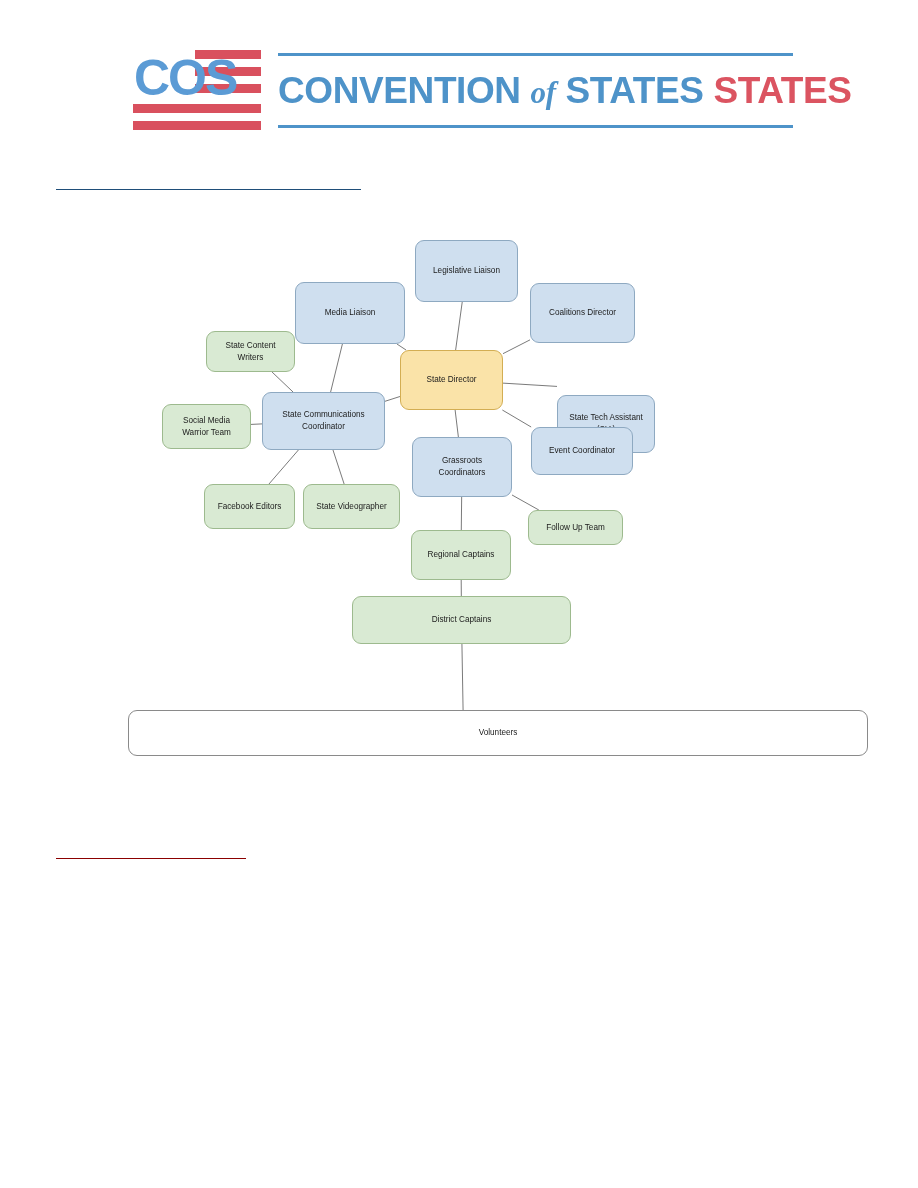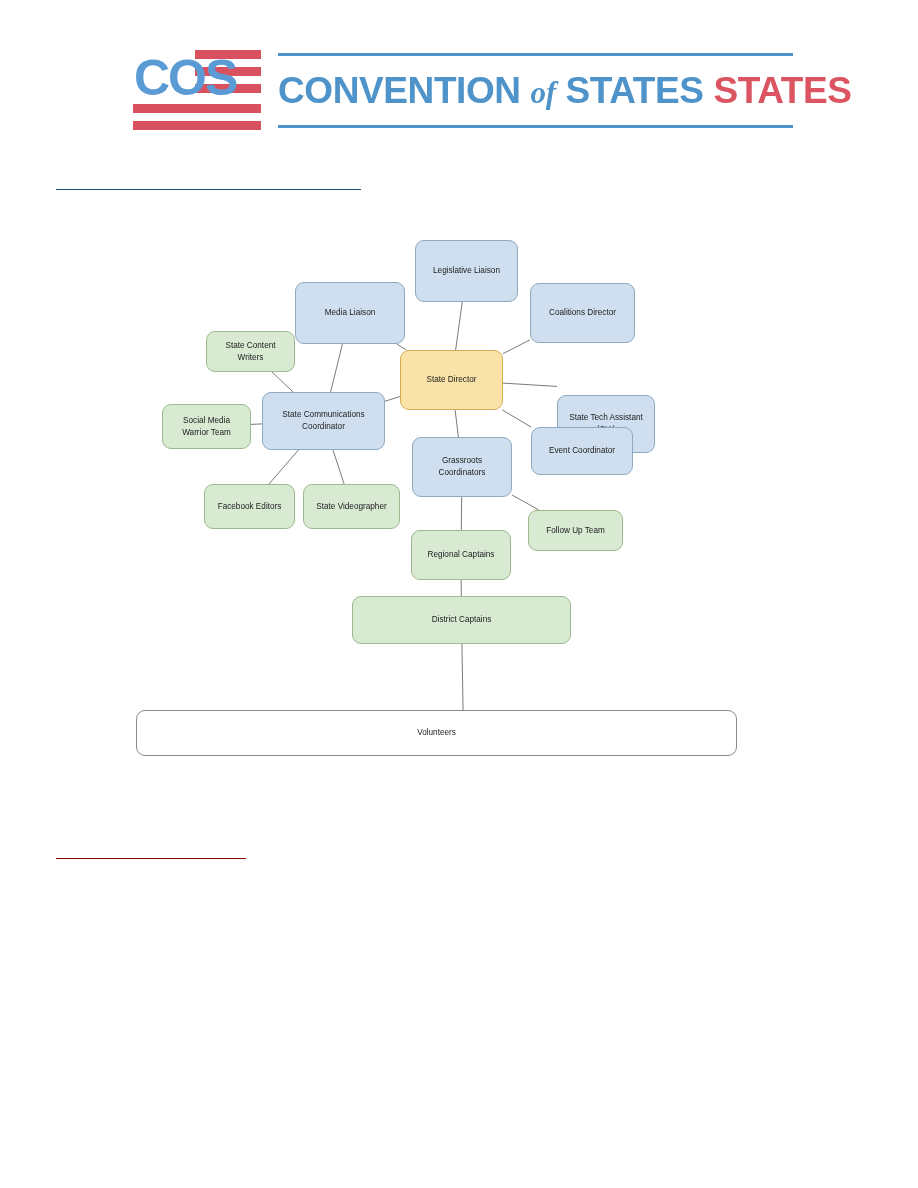--- a/index.html
+++ b/index.html
@@ -203,25 +203,25 @@
     </div>
     <div class="node green" style="left: 162px; top: 404px; width: 89px; height: 45px;">
       <span>Social Media<br>Warrior Team</span>
     </div>
     <div class="node green" style="left: 204px; top: 484px; width: 91px; height: 45px;">
       <span>Facebook Editors</span>
     </div>
     <div class="node green" style="left: 303px; top: 484px; width: 97px; height: 45px;">
       <span>State Videographer</span>
     </div>
-    <div class="node green" style="left: 528px; top: 510px; width: 95px; height: 41px;">
+    <div class="node green" style="left: 528px; top: 510px; width: 95px; height: 35px;">
       <span>Follow Up Team</span>
     </div>
     <div class="node green" style="left: 411px; top: 530px; width: 100px; height: 50px;">
       <span>Regional Captains</span>
     </div>
     <div class="node green" style="left: 352px; top: 596px; width: 219px; height: 48px;">
       <span>District Captains</span>
     </div>
-    <div class="node plain" style="left: 136px; top: 710px; width: 601px; height: 46px;">
+    <div class="node plain" style="left: 128px; top: 710px; width: 740px; height: 46px;">
       <span>Volunteers</span>
     </div>
   </div>
 
 </body></html>

